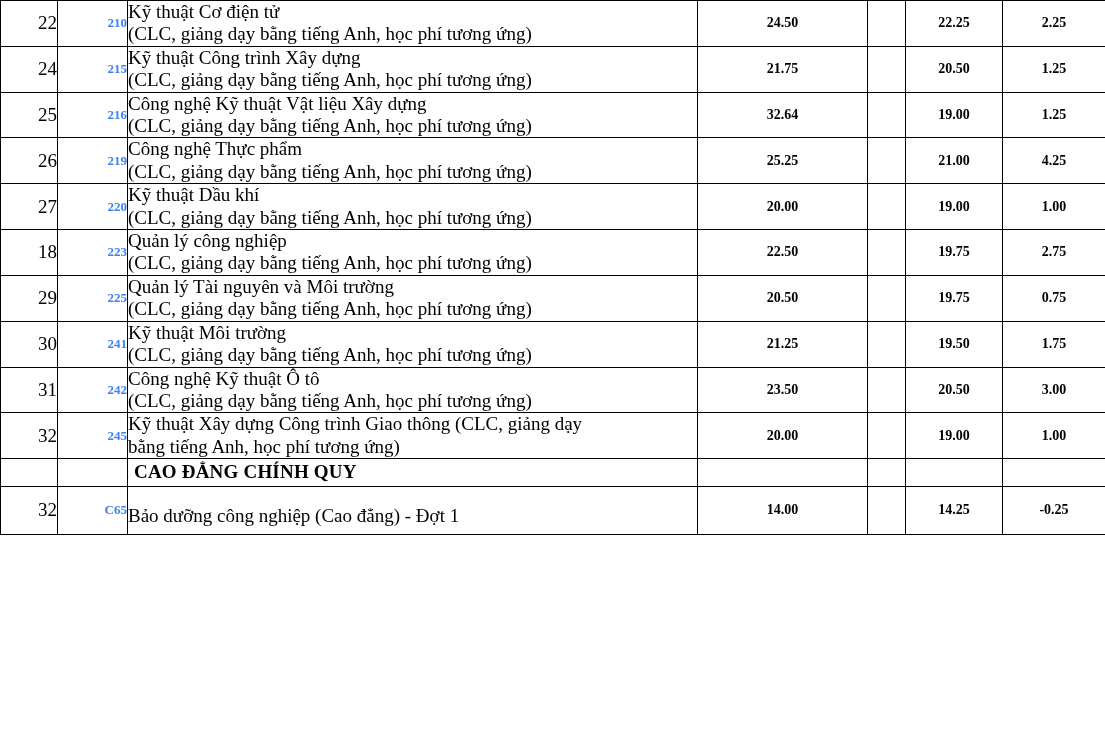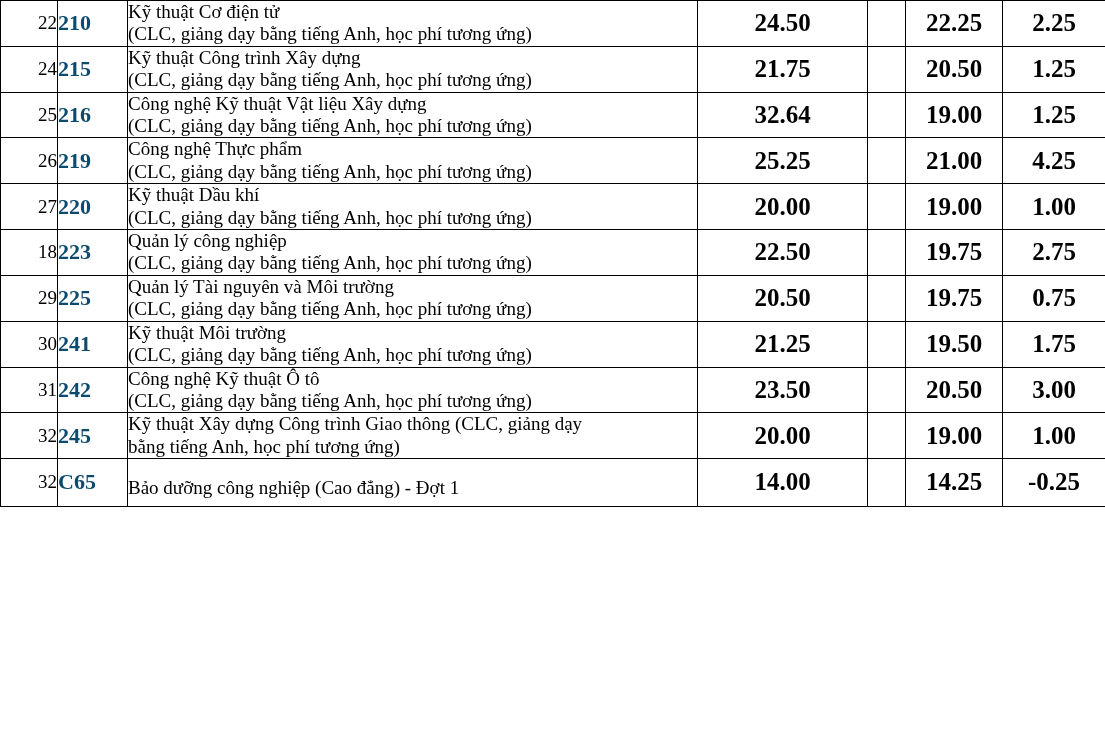--- a/index.html
+++ b/index.html
@@ -31,37 +31,37 @@
   col.c-score { width: 170px; }
   col.c-gap   { width: 38px; }
   col.c-prev  { width: 97px; }
   col.c-diff  { width: 103px; }
 
   td.stt {
     text-align: right;
     font-size: 19px;
   }
   td.code {
-    text-align: left;
-    font-size: 22px;
+    text-align: right;
+    font-size: 13px;
     font-weight: bold;
-    color: #0c4a6e;
+    color: #3b82f6;
   }
   td.name {
     padding: 2px 4px 3px 6px;
     font-size: 19px;
     line-height: 1.18;
     margin-left: 45px;
   }
   td.name .line2 {
     display: block;
   }
   td.score, td.prev, td.diff {
     text-align: center;
-    font-size: 25px;
+    font-size: 14px;
     font-weight: bold;
   }
   td.gap {
     background: #ffffff;
   }
   tr.section td.section-title {
     font-size: 19px;
     font-weight: bold;
     padding: 2px 4px 3px 6px;
     letter-spacing: 0.2px;
@@ -170,20 +170,29 @@
       </tr>
       <tr>
         <td class="stt">32</td>
         <td class="code">245</td>
         <td class="name"><span>Kỹ thuật Xây dựng Công trình Giao thông (CLC, giảng dạy</span><span class="line2">bằng tiếng Anh, học phí tương ứng)</span></td>
         <td class="score">20.00</td>
         <td class="gap"></td>
         <td class="prev">19.00</td>
         <td class="diff">1.00</td>
       </tr>
+      <tr class="section">
+        <td class="stt stt-empty"></td>
+        <td class="code code-empty"></td>
+        <td class="section-title">CAO ĐẲNG CHÍNH QUY</td>
+        <td></td>
+        <td class="gap"></td>
+        <td></td>
+        <td></td>
+      </tr>
       <tr class="row-1line">
         <td class="stt">32</td>
         <td class="code">C65</td>
         <td class="name">Bảo dưỡng công nghiệp (Cao đẳng) - Đợt 1</td>
         <td class="score">14.00</td>
         <td class="gap"></td>
         <td class="prev">14.25</td>
         <td class="diff">-0.25</td>
       </tr>
     </tbody>

